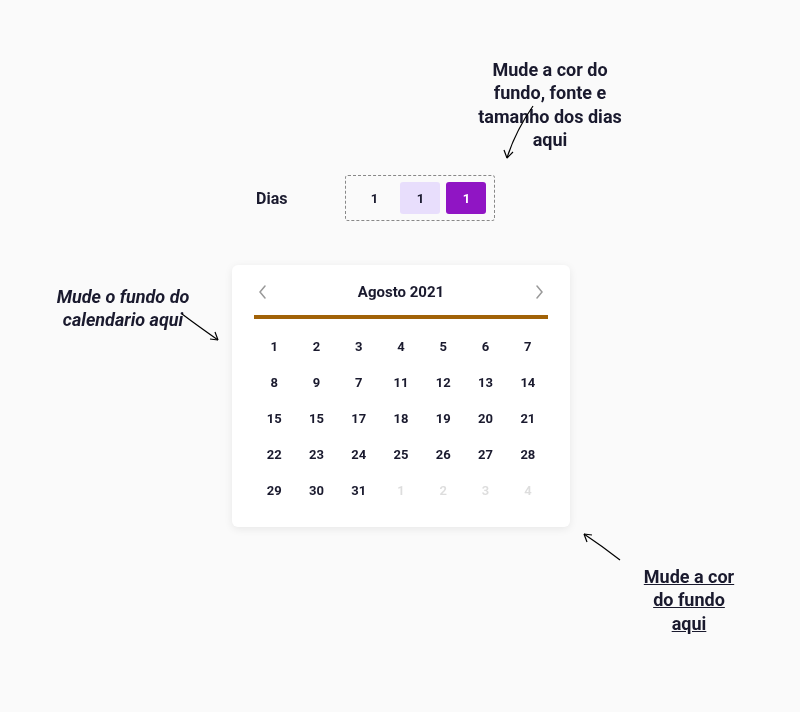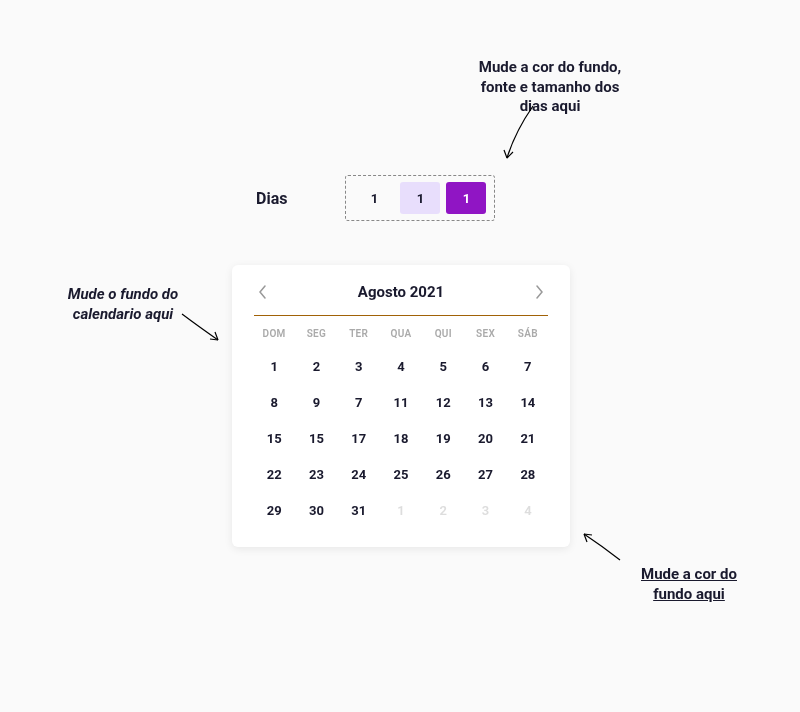--- a/index.html
+++ b/index.html
@@ -5,21 +5,21 @@
     * { margin: 0; padding: 0; box-sizing: border-box; }
     body {
       width: 800px;
       height: 712px;
       background: #fafafa;
       font-family: -apple-system, BlinkMacSystemFont, "Segoe UI", Roboto, sans-serif;
       position: relative;
     }
     .annotation {
       position: absolute;
-      font-size: 15px;
+      font-size: 18px;
       font-weight: 700;
       color: #1a1a2e;
       text-align: center;
       line-height: 1.3;
     }
     .annotation-top { top: 58px; left: 470px; width: 160px; }
     .annotation-left { top: 285px; left: 48px; width: 150px; font-style: italic; }
     .annotation-bottom { top: 565px; left: 634px; width: 110px; text-decoration: underline; }
     .arrow { position: absolute; }
 
@@ -65,21 +65,21 @@
       background: #fff;
       border-radius: 6px;
       box-shadow: 0 2px 8px rgba(0,0,0,0.08);
       padding: 18px 22px 20px;
     }
     .cal-header {
       display: flex;
       align-items: center;
       justify-content: space-between;
       padding-bottom: 14px;
-      border-bottom: 1px solid #a16207;
+      border-bottom: 4px solid #a16207;
     }
     .cal-title {
       font-size: 15px;
       font-weight: 700;
       color: #1a1a2e;
     }
     .chev {
       width: 16px;
       height: 16px;
       display: flex;
@@ -157,29 +157,20 @@
           <path d="M6.5 1 L1.5 7 L6.5 13" stroke="#999" stroke-width="1.5" fill="none" stroke-linecap="round"></path>
         </svg>
     </div>
     <div class="cal-title">Agosto 2021</div>
     <div class="chev">
       <svg viewBox="0 0 8 14">
           <path d="M1.5 1 L6.5 7 L1.5 13" stroke="#999" stroke-width="1.5" fill="none" stroke-linecap="round"></path>
         </svg>
     </div>
   </div>
-  <div class="weekdays" id="weekdays">
-      <div class="weekday">DOM</div>
-      <div class="weekday">SEG</div>
-      <div class="weekday">TER</div>
-      <div class="weekday">QUA</div>
-      <div class="weekday">QUI</div>
-      <div class="weekday">SEX</div>
-      <div class="weekday">SÁB</div>
-    </div>
   <div class="cal-grid" id="cal-grid">
       <div class="cal-day">1</div>
       <div class="cal-day">2</div>
       <div class="cal-day">3</div>
       <div class="cal-day">4</div>
       <div class="cal-day">5</div>
       <div class="cal-day">6</div>
       <div class="cal-day">7</div>
       <div class="cal-day">8</div>
       <div class="cal-day">9</div>

